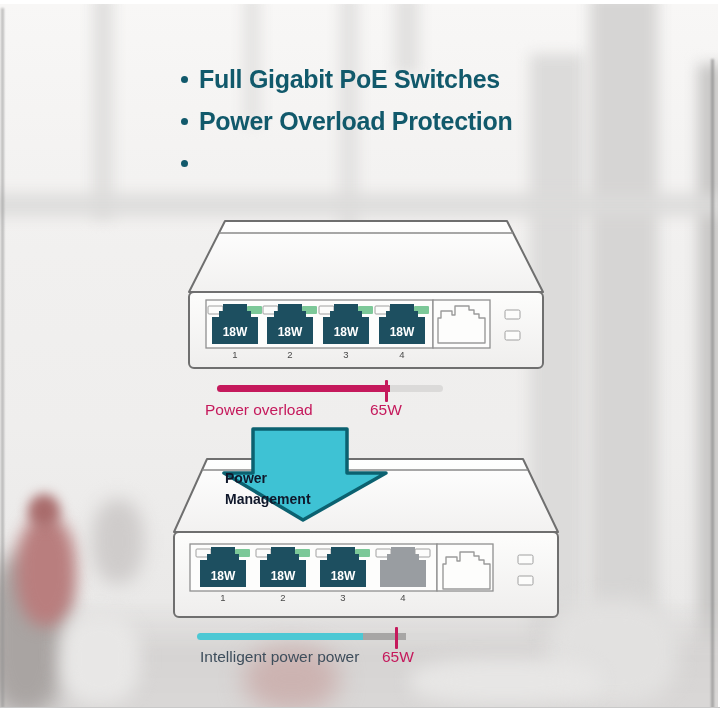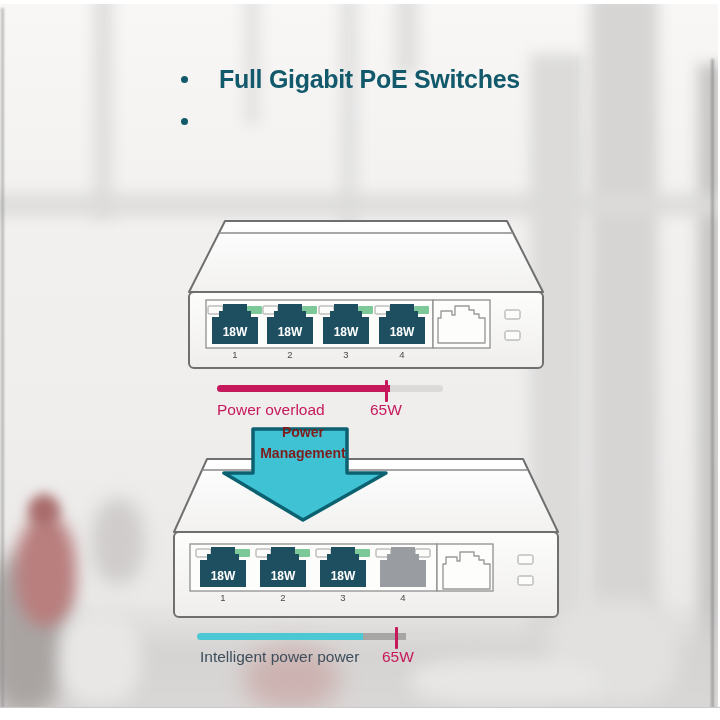--- a/index.html
+++ b/index.html
@@ -28,47 +28,47 @@
   .blob-pink { left:244px; top:642px; width:95px; height:65px; background:#ccb3b1; border-radius:45%; filter:blur(12px); }
   .person-body { left:16px; top:512px; width:60px; height:110px; background:#b97e7e; border-radius:45%; filter:blur(8px); }
   .person-head { left:28px; top:490px; width:32px; height:34px; background:#a96c6c; border-radius:50%; filter:blur(6px); }
   .chair-blob { left:-14px; top:550px; width:80px; height:160px; background:#a9a4a2; border-radius:40%; filter:blur(11px); }
   .person2 { left:92px; top:495px; width:52px; height:85px; background:#cfcccb; border-radius:45%; filter:blur(9px); }
   .edge-l { left:1px;  top:4px;  width:3px; height:700px; background:#8f8f8f; opacity:.55; filter:blur(1px); }
   .edge-r { left:711px; top:55px; width:3px; height:650px; background:#808080; opacity:.6; filter:blur(1px); }
   .frame-line-bottom { left:0; top:707px; width:720px; height:1px; background:#c9c9c9; }
   
   .features { position:absolute; left:181px; top:58px; }
-  .feature-item { display:flex; align-items:center; height:42px;gap:20px; }
+  .feature-item { display:flex; align-items:center; height:42px; }
   .dot { width:7px; height:7px; border-radius:50%; background:#11596b; margin-right:11px; flex:0 0 auto; }
   .feature-label { color:#11596b; font-size:25px; font-weight:700; letter-spacing:-0.3px; white-space:nowrap; }
   
   svg.scene { position:absolute; left:0; top:0; }
   svg text { font-family:"Liberation Sans", sans-serif; }
   .port-power { font-size:12px; font-weight:bold; fill:#ffffff; }
   .port-num { font-size:9.5px; fill:#4a4a4a; }
   
   .bar-track { height:7px; border-radius:4px; background:#dbdad9; }
   .bar-fill  { height:7px; }
   .tick { width:3px; height:22px; background:#c5195c; border-radius:1px; }
   .bar-text { font-size:15.5px; font-weight:500; white-space:nowrap; }
   .t1-track { left:217px; top:385px; width:226px; }
   .t1-fill  { left:217px; top:385px; width:173px; background:#c5195c; border-radius:4px 0 0 4px; }
   .t1-tick  { left:385px; top:380px; }
-  .t1-label { left:217px; top:401px; color:#c5195c; }
+  .t1-label { left:205px; top:401px; color:#c5195c; }
   .t1-value { left:370px; top:401px; color:#c5195c; }
   .t2-track { left:197px; top:633px; width:253px; }
   .t2-cyan  { left:197px; top:633px; width:166px; background:#4cc8d4; border-radius:4px 0 0 4px; }
   .t2-gray  { left:363px; top:633px; width:43px; background:#a7a6a5; }
   .t2-tick  { left:395px; top:627px; }
   .t2-label { left:200px; top:648px; color:#3e4e5c; }
   .t2-value { left:382px; top:648px; color:#c5195c; }
   
-  .arrow-label { left:225px; top:422px; width:156px; text-align:center;
-    color:#7f1d1d; font-size:14px; font-weight:700; line-height:21px; }
+  .arrow-label { left:225px; top:468px; width:156px; text-align:left;
+    color:#0f172a; font-size:14px; font-weight:700; line-height:21px; }
 </style>
 </head>
 <body>
 
 <div class="photo">
   <div class="blur vb1"></div>
   <div class="blur vb2"></div>
   <div class="blur vb3"></div>
   <div class="blur vb4"></div>
   <div class="blur vb5"></div>
@@ -89,20 +89,24 @@
 </div>
 <div class="abs frame-line-bottom"></div>
 
 <div class="features">
   <div class="feature-item">
     <span class="dot"></span>
     <span class="feature-label">Full Gigabit PoE Switches</span>
   </div>
   <div class="feature-item">
     <span class="dot"></span>
+    <span class="feature-label">Power Overload Protection</span>
+  </div>
+  <div class="feature-item">
+    <span class="dot"></span>
   </div>
 </div>
 
 <svg class="scene" width="720" height="720" viewBox="0 0 720 720">
   <defs>
     <linearGradient id="gradTop" x1="0" y1="0" x2="0" y2="1">
       <stop offset="0" stop-color="#ffffff"></stop>
         <stop offset="1" stop-color="#f2f1f0"></stop>
     </linearGradient>
     <linearGradient id="gradFront" x1="0" y1="0" x2="0" y2="1">

